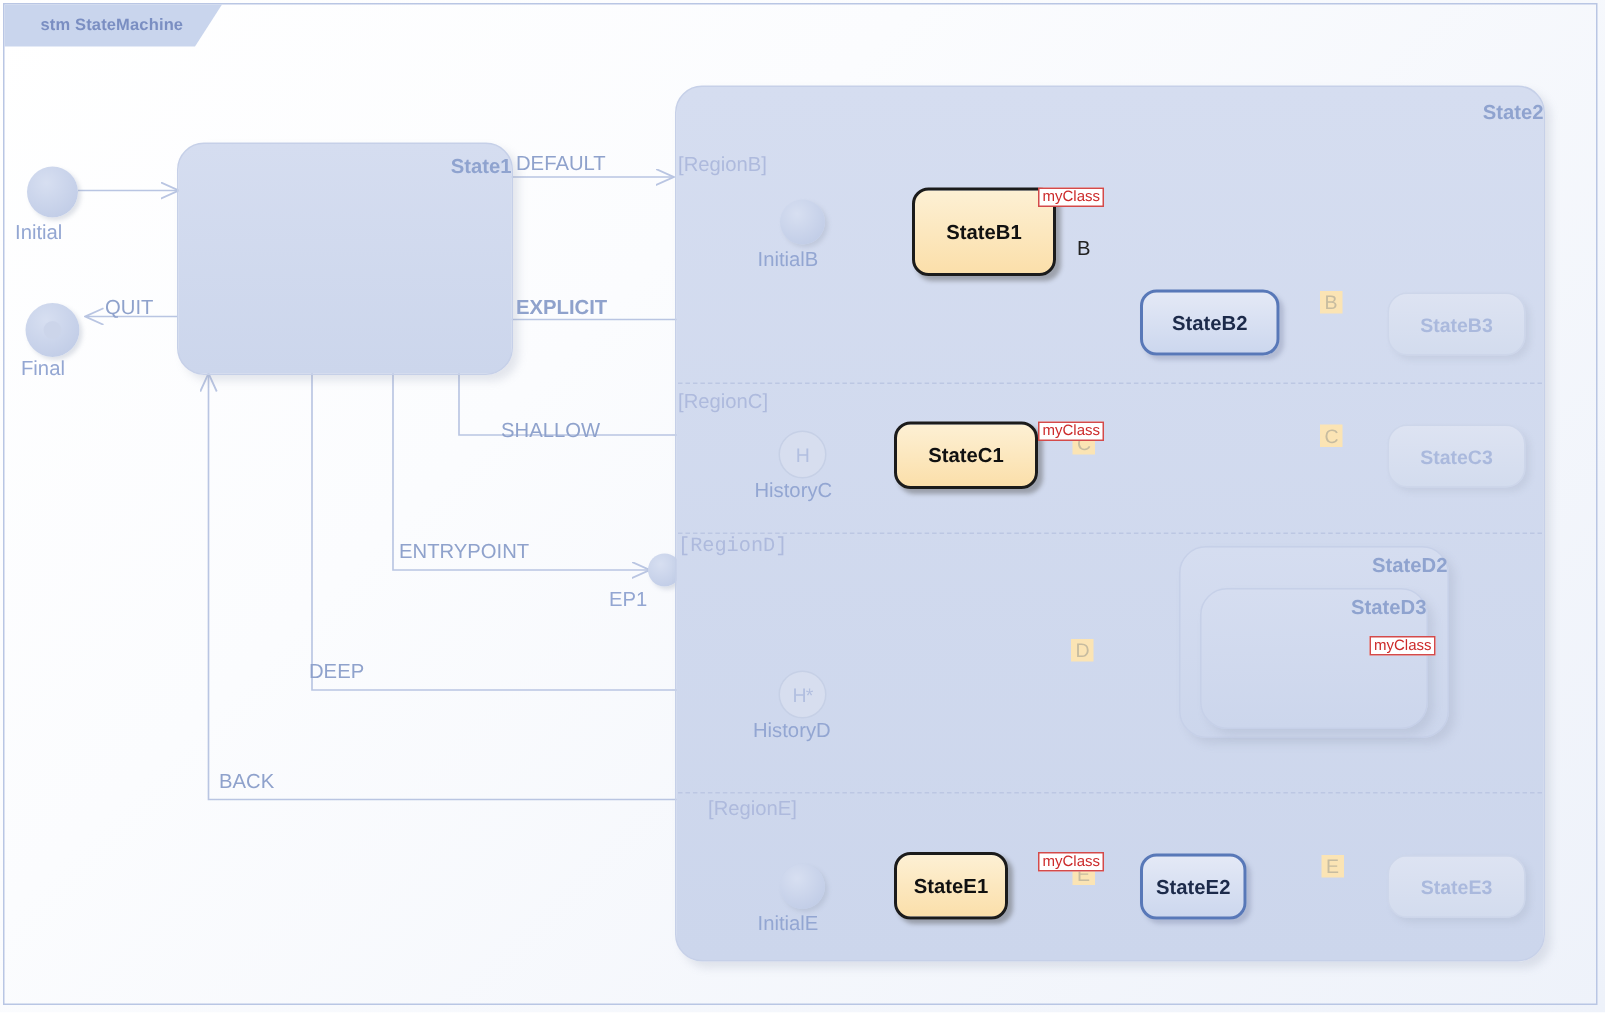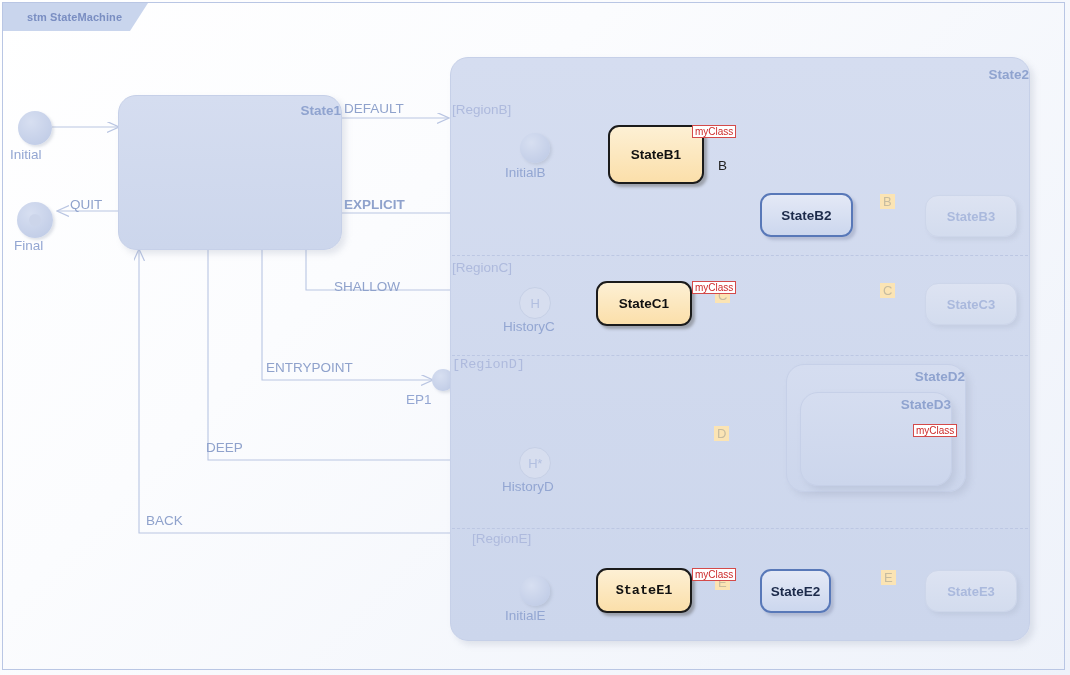--- a/index.html
+++ b/index.html
@@ -308,21 +308,21 @@
     <div class="composite-title" style="top:4px;">StateD3</div>
   </div>
 
   <div class="myclass" style="left:913px;top:424px;">myClass</div>
 
   <div class="region-label" style="left:452px;top:531px;margin-left:20px;">[RegionE]</div>
 
   <div class="node pseudo-circle" style="left:520px;top:576px;width:30px;height:30px;"></div>
   <div class="pseudo-label" style="left:505px;top:608px;">InitialE</div>
 
-  <div class="node hi-state" style="left:596px;top:568px;width:96px;height:45px;font-family:Liberation Mono, monospace;">
+  <div class="node hi-state" style="left:596px;top:568px;width:76px;height:45px;">
     <span>StateE1</span>
   </div>
   <div class="myclass" style="left:692px;top:568px;">myClass</div>
   <div class="badge" style="left:715px;top:575px;">E</div>
 
   <div class="node sel-state" style="left:760px;top:569px;width:71px;height:44px;">
     <span>StateE2</span>
   </div>
 
   <div class="node ghost-state" style="left:925px;top:570px;width:92px;height:42px;">

